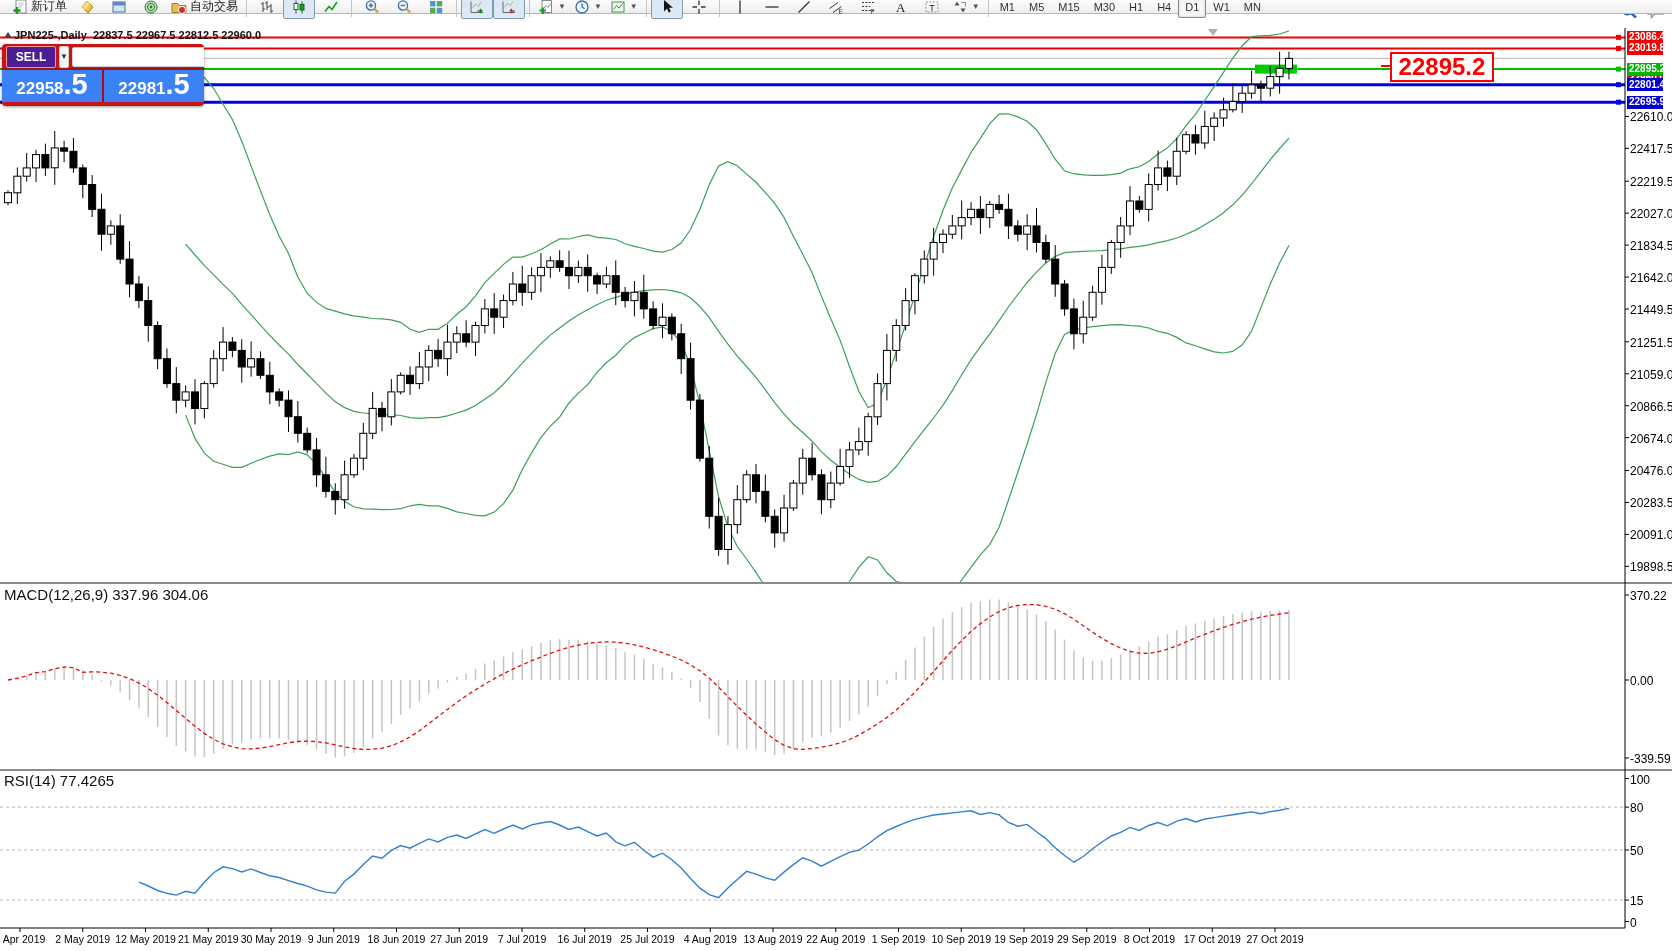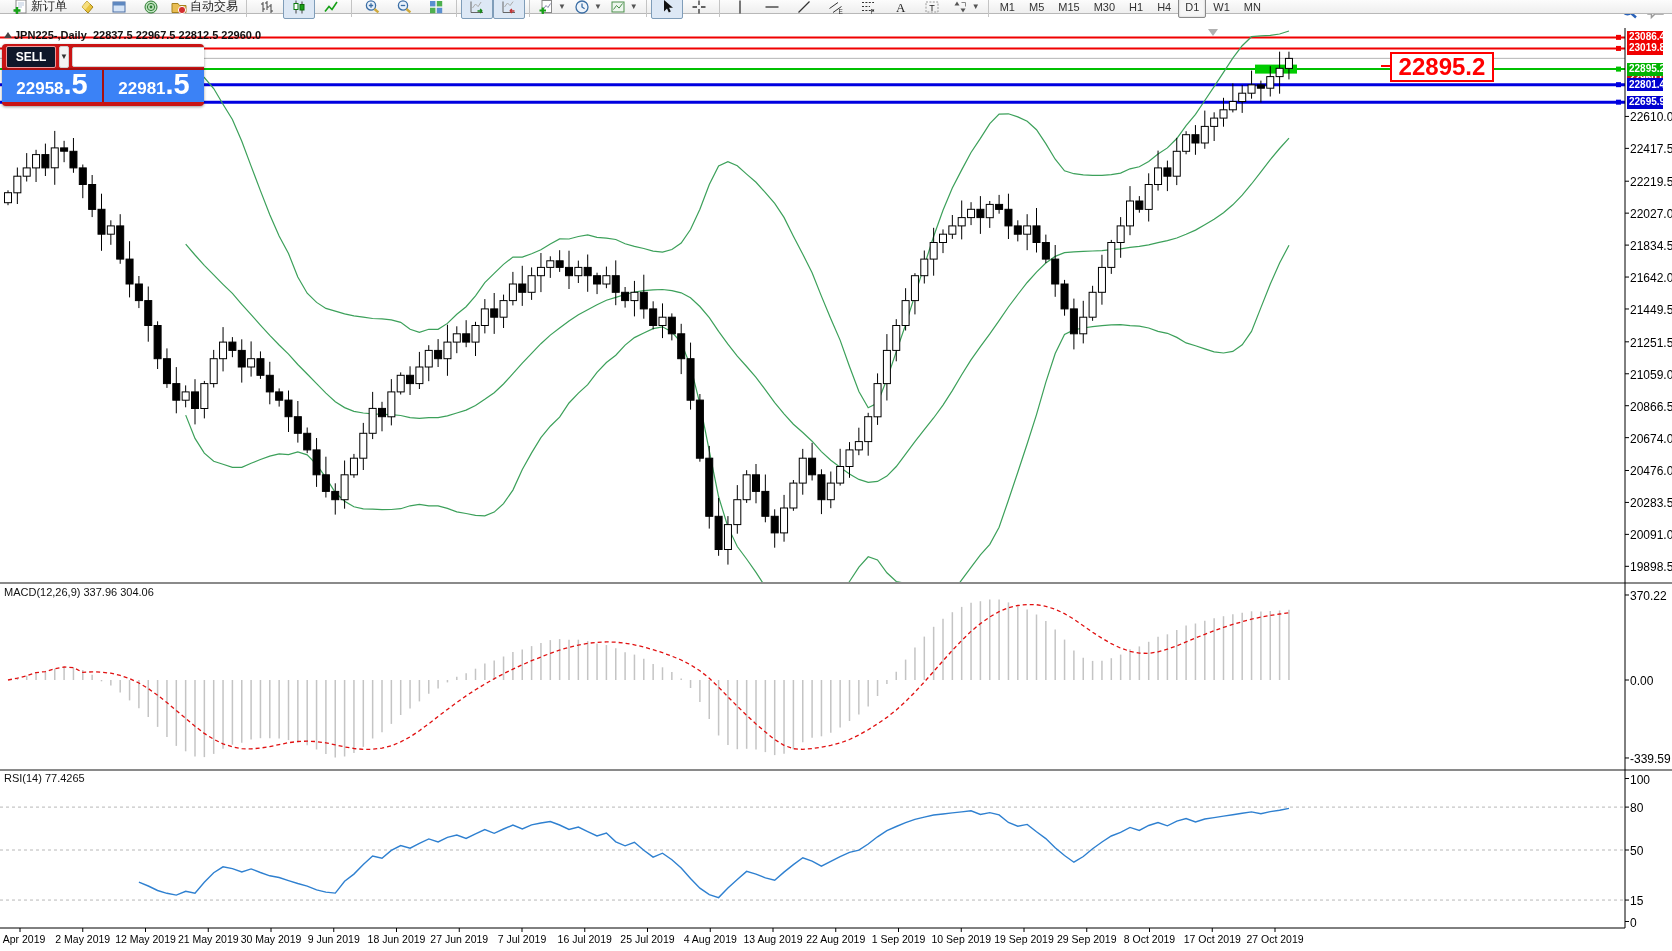--- a/index.html
+++ b/index.html
@@ -20,39 +20,39 @@
   .tf-btn.active{background:#f6f6f6;border-color:#8a8a8a;box-shadow:inset 0 0 2px #bbb;}
   .tb-right{position:absolute;right:6px;top:2px;display:flex;gap:8px;align-items:center;}
   
   svg.main{position:absolute;left:0;top:0;z-index:1;}
   .ohlc-line{position:absolute;left:14px;top:29px;font-size:11px;font-weight:bold;color:#111;z-index:4;white-space:nowrap;}
   .collapse-tri{position:absolute;left:4px;top:32px;width:0;height:0;z-index:4;
                 border-left:4px solid transparent;border-right:4px solid transparent;border-bottom:6px solid #444;}
   .oneclick{position:absolute;left:2px;top:44px;width:202px;height:62px;background:#c91414;border-radius:4px;
             z-index:6;overflow:hidden;box-shadow:0 1px 3px rgba(0,0,0,.4);}
   .oc-row1{display:flex;align-items:center;gap:3px;padding:3px 4px 2px 4px;height:24px;box-sizing:border-box;}
-  .oc-btn{height:20px;flex:0 0 48px;background:#0f172a;border:1px solid #ef9a9a;border-radius:2px;
+  .oc-btn{height:20px;flex:0 0 48px;background:#4c1d95;border:1px solid #ef9a9a;border-radius:2px;
           color:#fff;font-size:12px;font-weight:bold;display:flex;align-items:center;justify-content:center;}
   .oc-spin{height:20px;width:15px;background:#f4f4f4;border:1px solid #d0d0d0;border-radius:2px;
            font-size:8px;color:#333;display:flex;align-items:center;justify-content:center;}
   .oc-vol{height:20px;flex:1;background:#fff;border:1px solid #d0d0d0;border-radius:2px;
           font-size:13px;color:#111;text-align:right;padding:0 4px;box-sizing:border-box;
           font-family:"Liberation Sans","DejaVu Sans",sans-serif;}
   .oc-row2{display:flex;height:34px;background:#a81010;gap:2px;padding-top:2px;box-sizing:border-box;}
   .oc-price{flex:1;background:#3b82f6;color:#fff;display:flex;align-items:flex-end;justify-content:center;
             padding-bottom:3px;line-height:1;}
   .oc-price .pmain{font-size:17px;font-weight:bold;margin-bottom:2px;}
   .oc-price .pbig{font-size:29px;font-weight:bold;}
   .price-box{position:absolute;left:1390px;top:52px;width:100px;height:26px;border:2px solid #ff0000;background:#fff;
              color:#ff0000;font-size:24px;font-weight:bold;display:flex;align-items:center;justify-content:center;
              z-index:3;line-height:1;}
   .price-box::before{content:"";position:absolute;left:-11px;top:11px;width:9px;height:2px;background:#ff0000;}
   .cn-note{position:absolute;left:1402px;top:124px;font-size:31px;font-weight:bold;color:#00d800;
            letter-spacing:4px;text-shadow:2px 2px 0 #565656;z-index:3;white-space:nowrap;}
-  .pane-label{position:absolute;left:4px;font-size:11px;color:#111;z-index:3;white-space:nowrap;}
+  .pane-label{position:absolute;left:4px;font-size:15px;color:#111;z-index:3;white-space:nowrap;}
   .badge{position:absolute;left:1627px;width:36px;height:13px;color:#fff;font-size:10px;font-weight:bold;
          display:flex;align-items:center;padding-left:2px;box-sizing:border-box;z-index:3;line-height:1;}
   .ptick{position:absolute;left:1630px;font-size:12px;color:#000;z-index:2;line-height:1;}
   .dlabel{position:absolute;top:933px;width:80px;text-align:center;font-size:10.5px;color:#000;z-index:2;white-space:nowrap;}
   .shiftmark{position:absolute;left:1208px;top:29px;width:0;height:0;z-index:2;
              border-left:5px solid transparent;border-right:5px solid transparent;border-top:7px solid #b0b0b0;}
 </style>
 </head>
 <body>
 

